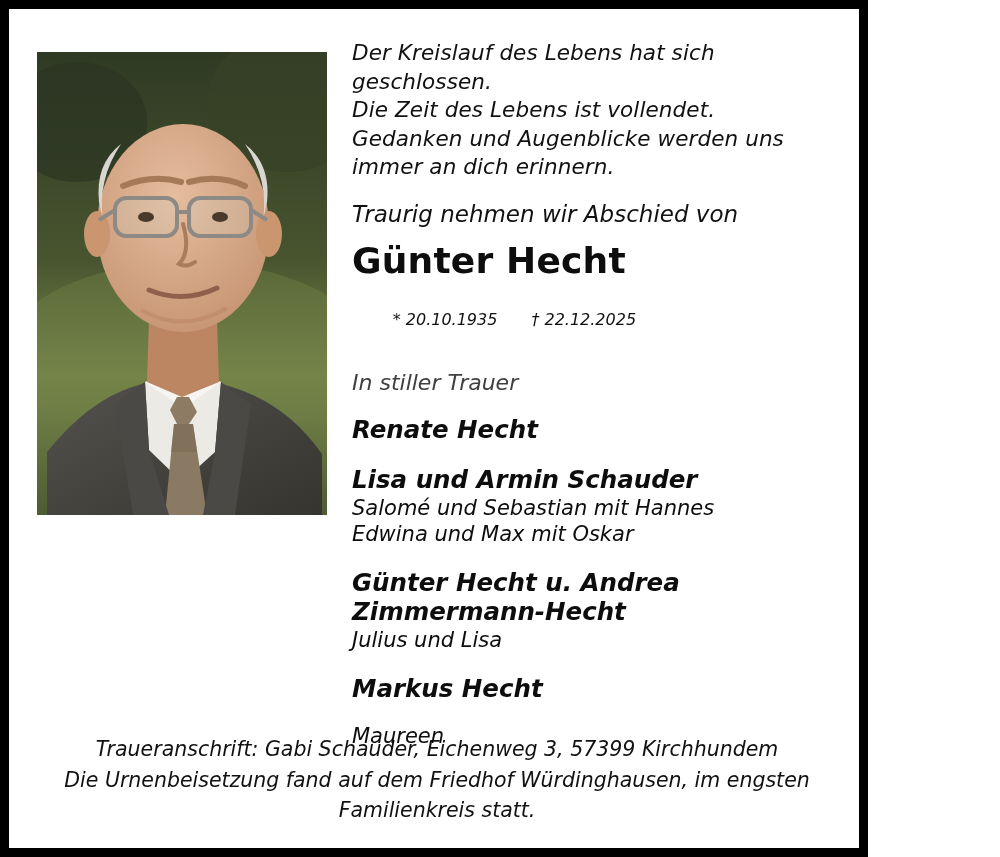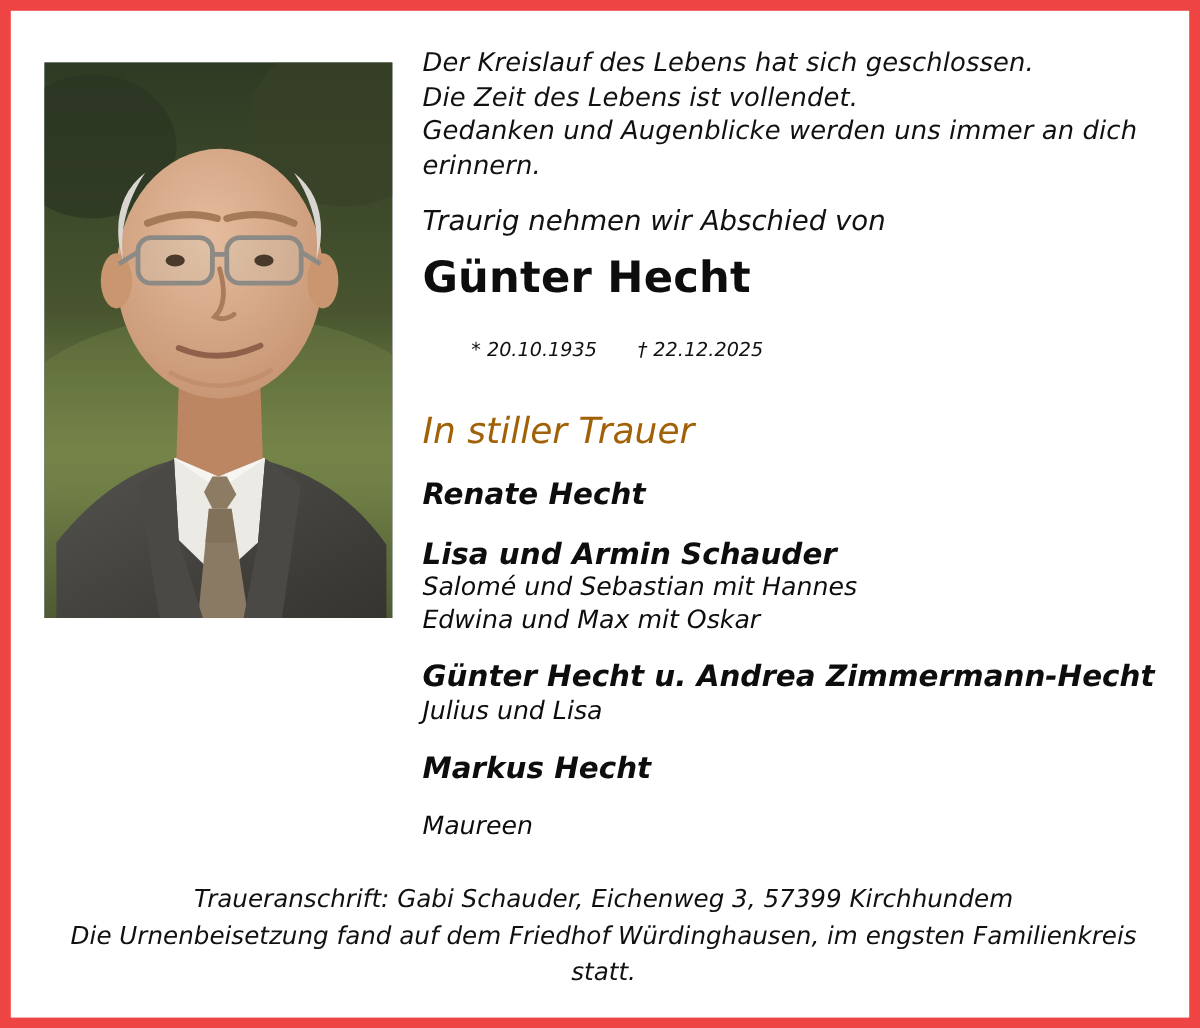--- a/index.html
+++ b/index.html
@@ -8,25 +8,25 @@
     background: #ffffff;
   }
   body {
     width: 1000px;
     height: 857px;
     font-family: "DejaVu Sans", sans-serif;
     overflow: hidden;
   }
   .notice {
     position: relative;
-    width: 1000px;
+    width: 868px;
     height: 857px;
     box-sizing: border-box;
     background: #ffffff;
-    border: 9px solid #ef4444;
+    border: 9px solid #000000;
   }
   .inner {
     position: absolute;
     inset: 0;
     padding: 20px 24px 18px 24px;
     box-sizing: border-box;
   }
   .photo {
     position: absolute;
     left: 28px;
@@ -71,22 +71,22 @@
   .dates {
     font-style: italic;
     font-size: 16px;
     color: #111111;
     margin-top: 10px;
     white-space: pre;
   }
   .dates .sep { display: inline-block; width: 34px; }
   .mourn-label {
     font-style: italic;
-    font-size: 30px;
-    color: #a16207;
+    font-size: 22px;
+    color: #404040;
     margin-top: 22px;
   }
   .group {
     margin-top: 20px;
   }
   .group .primary {
     font-style: italic;
     font-weight: bold;
     font-size: 24.5px;
     line-height: 1.22;

